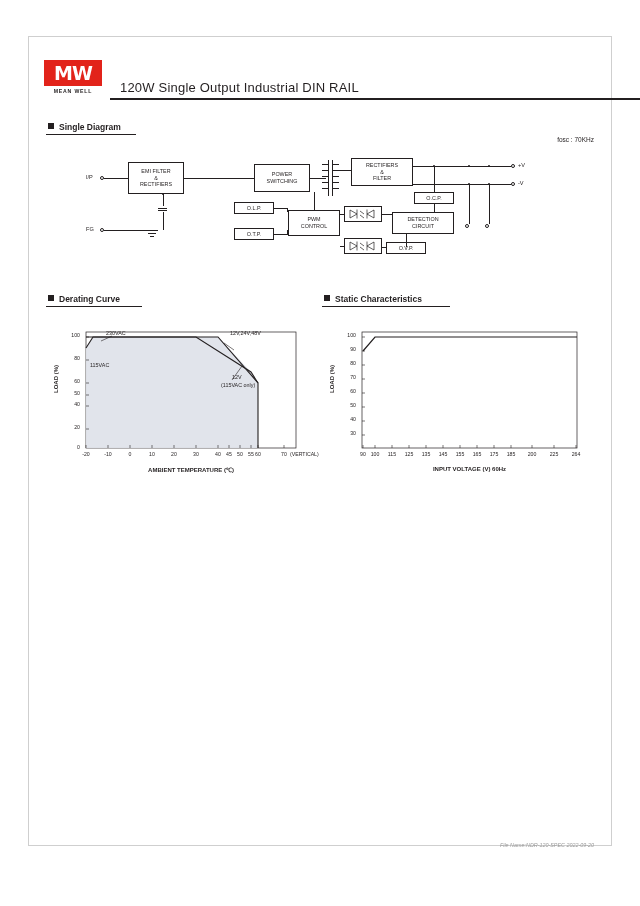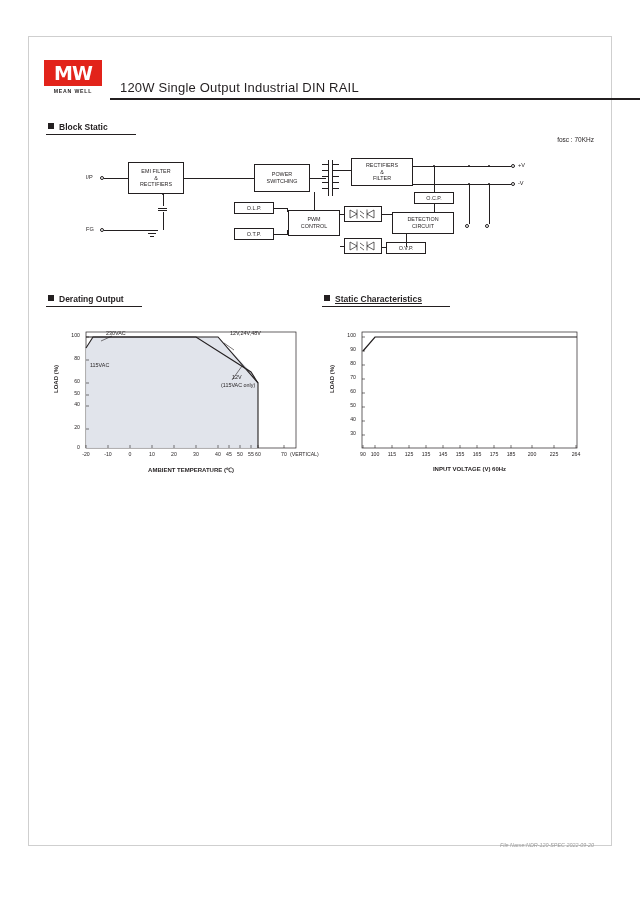--- a/index.html
+++ b/index.html
@@ -266,21 +266,21 @@
       <div class="logo-box">
         <div class="logo-mw">MW</div>
       </div>
       <div class="logo-sub">MEAN WELL</div>
     </div>
     <div class="header-rule"></div>
     <div class="header-title">120W Single Output Industrial DIN RAIL</div>
   </div>
 
   <div class="sec-title" style="left:46px; top:122px; width:82px;">
-    <span class="sq"></span><span>Block Static</span>
+    <span class="sq"></span><span>Single Diagram</span>
   </div>
   <div class="fosc">fosc : 70KHz</div>
 
   <div class="block-area">
 
     <div class="bd-label" style="left:42px; top:24px;">I/P</div>
     <div class="term" style="left:56px; top:26px;"></div>
     <div class="wire wh" style="left:60px; top:28px; width:24px;"></div>
 
     <div class="bd-label" style="left:42px; top:76px;">FG</div>
@@ -399,21 +399,21 @@
     <div class="bd-box" style="left:190px; top:78px; width:40px; height:12px;">
       <span>O.T.P.</span>
     </div>
     <div class="wire wh" style="left:230px; top:58px; width:14px;"></div>
     <div class="wire wv" style="left:243px; top:58px; height:4px;"></div>
     <div class="wire wh" style="left:230px; top:84px; width:14px;"></div>
     <div class="wire wv" style="left:243px; top:80px; height:5px;"></div>
   </div>
 
   <div class="sec-title" style="left:46px; top:294px; width:88px;">
-    <span class="sq"></span><span>Derating Output</span>
+    <span class="sq"></span><span>Derating Curve</span>
   </div>
 
   <div class="chart-wrap" style="left:46px; top:318px; width:280px; height:170px;">
     <svg width="280" height="150" viewBox="0 0 280 150">
 
       <rect x="40" y="14" width="210" height="116" fill="#ffffff" stroke="#231f20" stroke-width="0.7"></rect>
 
       <polygon points="40,30 47,19 150,19 172,19 205,54 212,65 212,130 40,130" fill="#dfe3ea" fill-opacity="0.95" stroke="none"></polygon>
 
       <polyline points="40,19 150,19 172,19 212,65 212,130" fill="none" stroke="#231f20" stroke-width="1.1"></polyline>
@@ -476,21 +476,21 @@
     <div class="chart-note" style="left:44px; top:44px; width:40px; text-align:left;">115VAC</div>
     <div class="chart-note" style="left:184px; top:12px; width:60px; text-align:left;">12V,24V,48V</div>
     <div class="chart-note" style="left:186px; top:56px; width:50px; text-align:left;">12V</div>
     <div class="chart-note" style="left:175px; top:64px; width:62px; text-align:left;">(115VAC only)</div>
 
     
     <div class="axis-label" style="left:-20px; top:58px; width:60px; transform:rotate(-90deg);">LOAD (%)</div>
     <div class="axis-label" style="left:60px; top:148px; width:170px;">AMBIENT TEMPERATURE (℃)</div>
   </div>
 
-  <div class="sec-title" style="left:322px; top:294px; width:120px;text-decoration:underline;">
+  <div class="sec-title" style="left:322px; top:294px; width:120px;">
     <span class="sq"></span><span>Static Characteristics</span>
   </div>
 
   <div class="chart-wrap" style="left:322px; top:318px; width:278px; height:170px;">
     <svg width="278" height="150" viewBox="0 0 278 150">
       <rect x="40" y="14" width="215" height="116" fill="#ffffff" stroke="#231f20" stroke-width="0.7"></rect>
 
       <polyline points="41,33 53,19 255,19" fill="none" stroke="#231f20" stroke-width="1.2"></polyline>
 
       <g stroke="#231f20" stroke-width="0.6">

